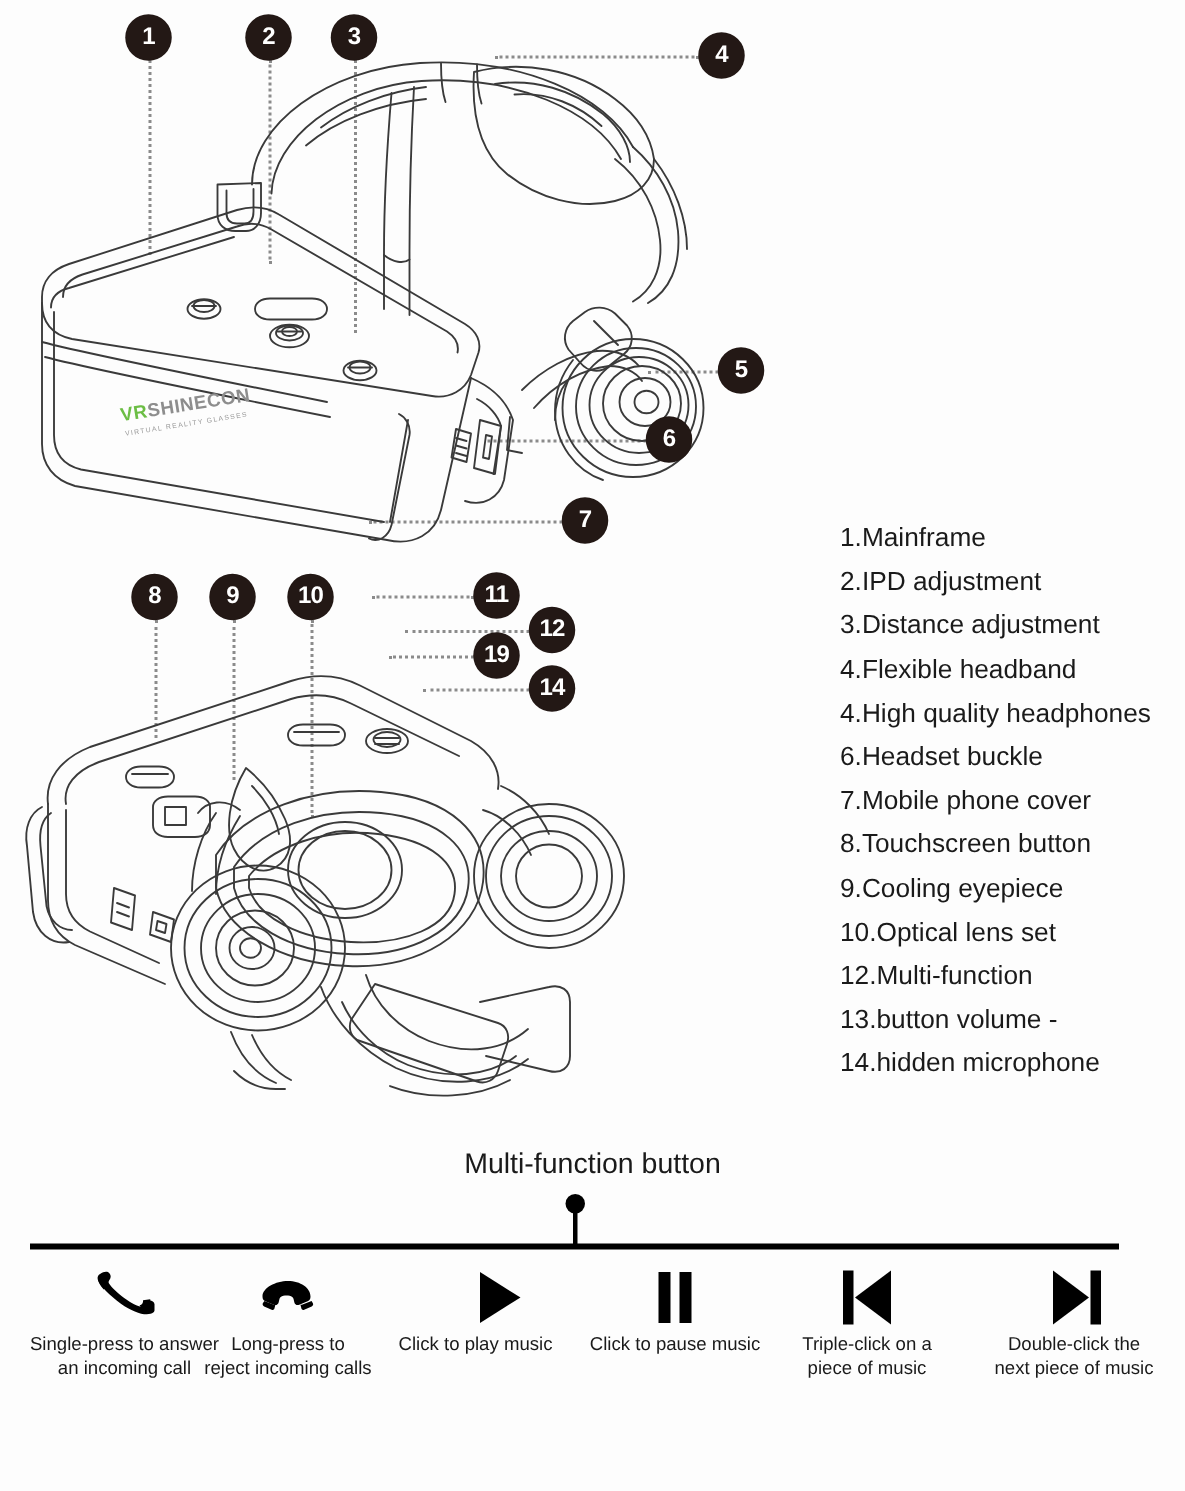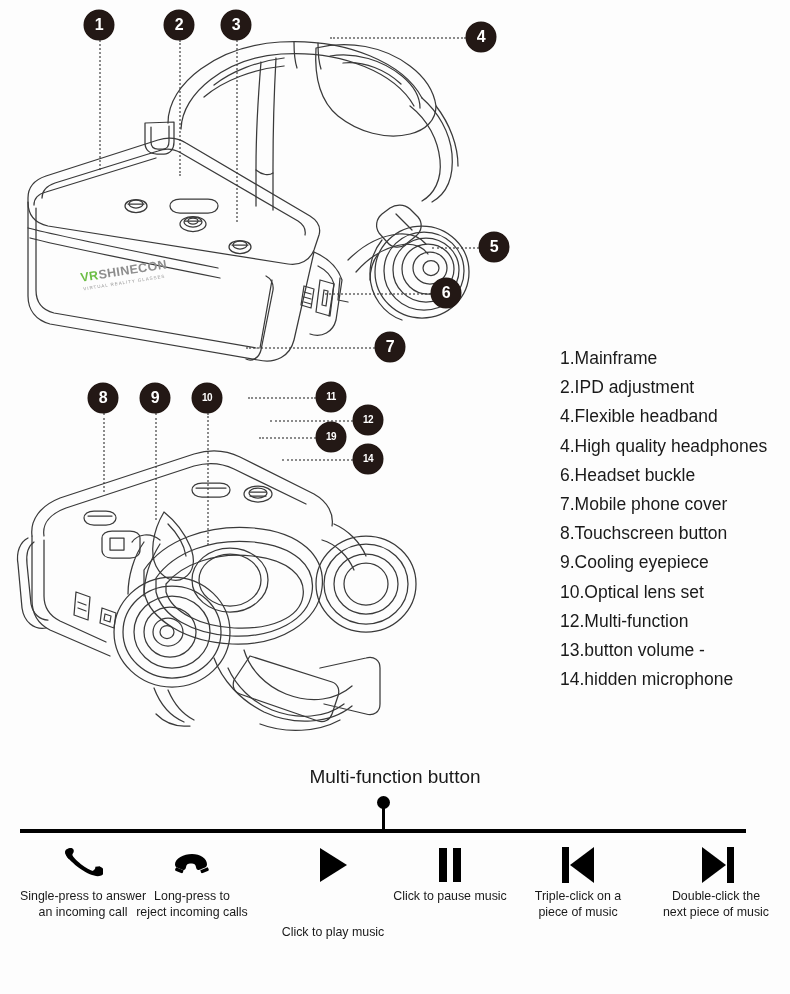--- a/index.html
+++ b/index.html
@@ -13,21 +13,21 @@
   
   .badge{
     position:absolute;width:30px;height:30px;border-radius:50%;
     background:#231815;color:#fff;
     display:flex;align-items:center;justify-content:center;
     font-size:16px;font-weight:bold;line-height:1;
     letter-spacing:-0.5px;
     box-shadow:0 0 0 0.5px #231815;
     z-index:6;
   }
-  .badge.sm{font-size:10px;}
+  .badge.sm{font-size:16px;}
 
   
   .lead-v{position:absolute;width:0;border-left:2px dotted #8b8b8b;z-index:2;}
   .lead-h{position:absolute;height:0;border-top:2px dotted #8b8b8b;z-index:2;}
 
   
   .legend{
     position:absolute;left:512px;top:344px;width:268px;z-index:7;
   }
   .legend li{
@@ -289,20 +289,21 @@
       <div class="badge sm" style="left: 316px; top: 382px;">11</div>
       <div class="badge sm" style="left: 353px; top: 405px;">12</div>
       <div class="badge sm" style="left: 316px; top: 422px;">19</div>
       <div class="badge sm" style="left: 353px; top: 444px; text-align: right;">14</div>
     </div>
 
   <div class="legend">
     <ol id="legend-list">
         <li>1.Mainframe</li>
         <li>2.IPD adjustment</li>
+        <li>3.Distance adjustment</li>
         <li>4.Flexible headband</li>
         <li>4.High quality headphones</li>
         <li>6.Headset buckle</li>
         <li>7.Mobile phone cover</li>
         <li>8.Touchscreen button</li>
         <li>9.Cooling eyepiece</li>
         <li>10.Optical lens set</li>
         <li>12.Multi-function</li>
         <li>13.button volume -</li>
         <li>14.hidden microphone</li>
@@ -359,19 +360,19 @@
           <g fill="#000">
             <path d="M1 1 L25 19 L1 37 Z"></path>
             <rect x="26" y="1" width="7" height="36"></rect>
           </g>
         </svg>
       </div>
     </div>
   <div class="caps" id="caption-row">
       <div class="cap" style="left: 8px;">Single-press to answer<br>an incoming call</div>
       <div class="cap" style="left: 117px;">Long-press to<br>reject incoming calls</div>
-      <div class="cap" style="left: 258px; margin-top: 36px;">Click to play music</div>
+      <div class="cap" style="left: 242px;">Click to play music</div>
       <div class="cap" style="left: 375px;">Click to pause music</div>
       <div class="cap" style="left: 503px;">Triple-click on a<br>piece of music</div>
       <div class="cap" style="left: 641px;">Double-click the<br>next piece of music</div>
     </div>
 
 </div>
 
 </body></html>

